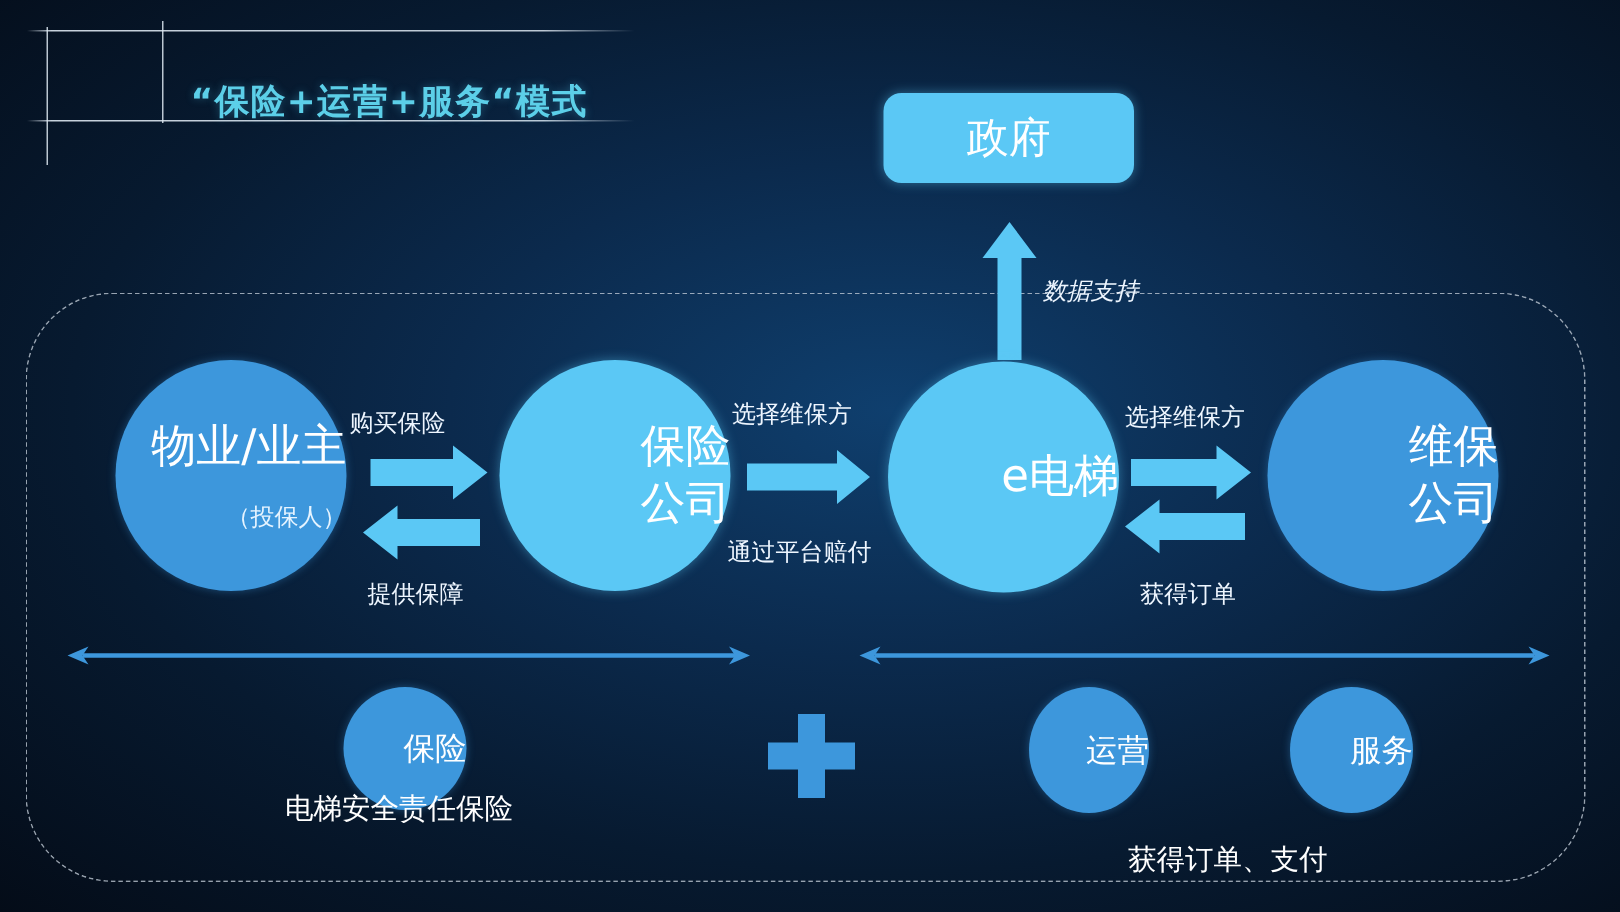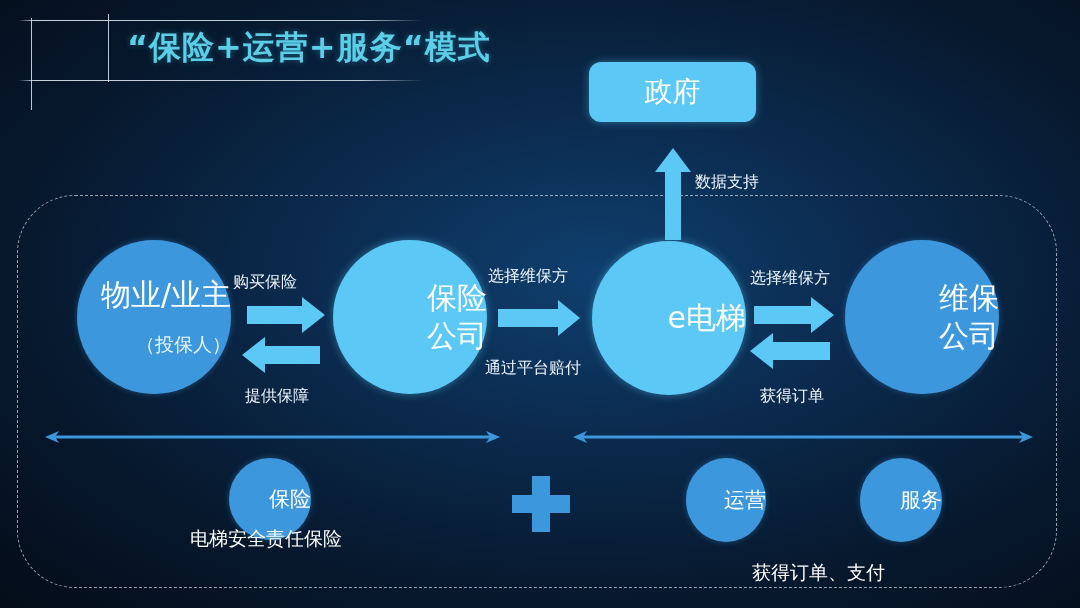--- a/index.html
+++ b/index.html
@@ -6,36 +6,36 @@
   body {
     width:1080px; height:608px; overflow:hidden; position:relative;
     background: radial-gradient(ellipse at 55% 45%, #0f3f6e 0%, #0b2a4d 35%, #071a30 65%, #040c18 100%);
     font-family: "DejaVu Sans", "Liberation Sans", sans-serif;
     color:#fff;
   }
   
   .hline { position:absolute; height:1px; background:linear-gradient(90deg, rgba(255,255,255,0.0) 0%, rgba(220,230,240,0.9) 4%, rgba(220,230,240,0.85) 85%, rgba(255,255,255,0) 100%); }
   .vline { position:absolute; width:1px; background:rgba(220,230,240,0.85); }
   .title {
-    position:absolute; left:127px; top:26px; font-size:32px; font-weight:bold;
+    position:absolute; left:127px; top:52px; font-size:23px; font-weight:bold;
     color:#5ccfe8; letter-spacing:1px; white-space:nowrap;
     text-shadow: 0 0 6px rgba(80,200,240,0.35);
   }
   .dash-box {
     position:absolute; left:17px; top:195px; width:1040px; height:393px;
     border:1.5px dashed rgba(200,210,220,0.75); border-radius:58px; box-sizing:border-box;
   }
   .circle {
     position:absolute; border-radius:50%; display:flex; flex-direction:column;
     align-items:flex-end; justify-content:center; text-align:center; color:#fff;
   }
   .c-light { background:#5bc8f5; box-shadow:0 0 8px rgba(91,200,245,0.45); }
   .c-mid { background:#3d97dc; box-shadow:0 0 6px rgba(61,151,220,0.4); }
   .big-txt { font-size:30px; line-height:38px; }
-  .sub-txt { font-size:19px; margin-top:18px; color:#e6f4ff; }
+  .sub-txt { font-size:16px; margin-top:18px; color:#e6f4ff; }
   .small-txt { font-size:21px; }
   .gov {
     position:absolute; left:589px; top:62px; width:167px; height:60px;
     background:#5bc8f5; border-radius:12px; display:flex; align-items:center; justify-content:center;
     font-family:"DejaVu Serif", "Liberation Serif", serif; font-size:28px; color:#fff;
     box-shadow:0 0 8px rgba(91,200,245,0.45);
   }
   .lbl { position:absolute; font-size:16px; color:#eef6ff; white-space:nowrap; }
   .caption { position:absolute; font-size:19px; color:#fff; white-space:nowrap; }
   svg { position:absolute; overflow:visible; }
@@ -50,21 +50,21 @@
 <div class="title">“保险+运营+服务“模式</div>
 
 <div class="dash-box"></div>
 
 <div class="gov">
   <span>政府</span>
 </div>
 <svg style="left:655px; top:148px;" width="36" height="92" viewBox="0 0 36 92">
   <polygon points="18,0 36,24 26,24 26,92 10,92 10,24 0,24" fill="#5bc8f5"></polygon>
 </svg>
-<div class="lbl" style="left:695px; top:172px;">数据支持</div>
+<div class="lbl" style="left:695px; top:184px;font-style:italic;">数据支持</div>
 
 <div class="circle c-mid" style="left:77px; top:240px; width:154px; height:154px;">
   <div class="big-txt">物业/业主</div>
   <div class="sub-txt">（投保人）</div>
 </div>
 
 <div class="circle c-light" style="left:333px; top:240px; width:154px; height:154px;">
   <div class="big-txt">保险</div>
   <div class="big-txt">公司</div>
 </div>

